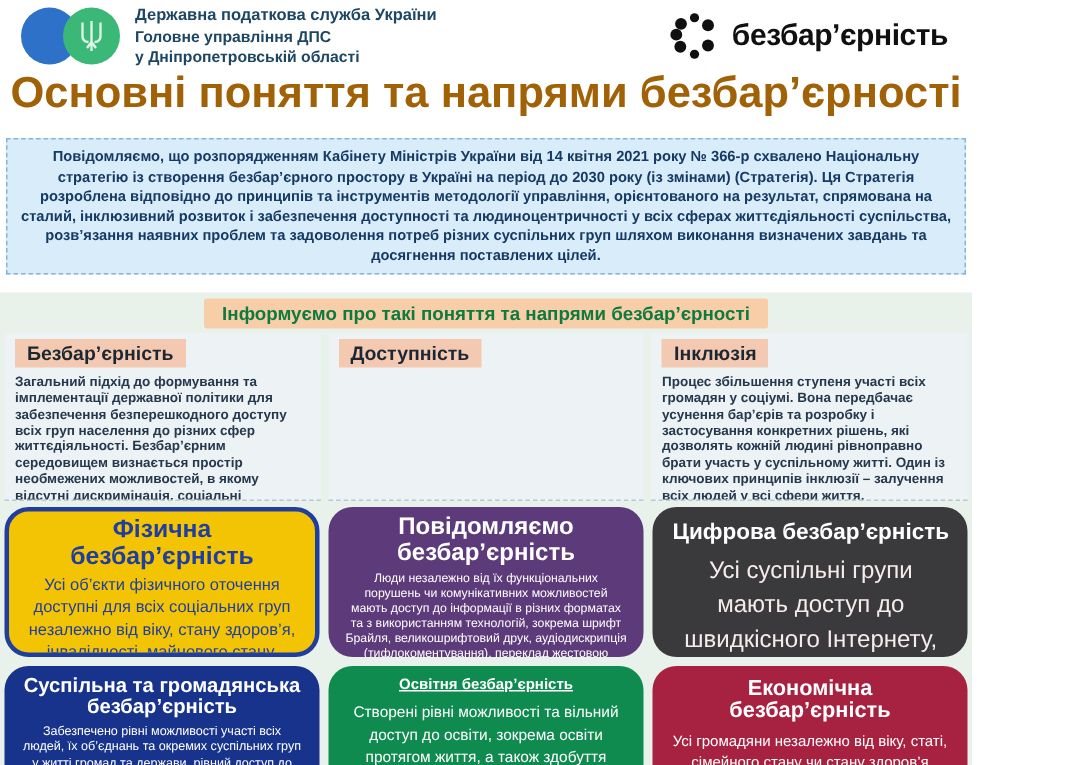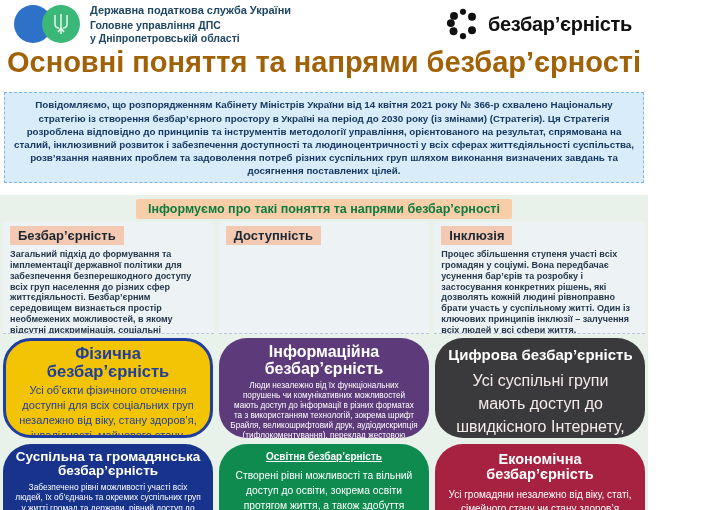--- a/index.html
+++ b/index.html
@@ -36,21 +36,21 @@
   
   .concepts { display:grid; grid-template-columns:1fr 1fr 1fr; gap:5px; height:112px; }
   .concept { background:#edf2f5; border-bottom:1px dashed #b8c7d8; padding:4px 7px; overflow:hidden; }
   .chip { display:inline-block; background:#f3c9b1; color:#1c2733; font-weight:bold;
           font-size:13px; padding:2px 8px; margin-bottom:4px; }
   .def { font-size:9px; font-weight:bold; color:#25384c; line-height:1.2; }
 
   
   .directions { display:grid; grid-template-columns:1fr 1fr 1fr; grid-template-rows:100px 108px;
                 gap:6px; margin-top:4px; }
-  .dir { border-radius:28px; padding:6px 11px 6px; overflow:hidden; }
+  .dir { border-radius:16px; padding:6px 11px 6px; overflow:hidden; }
   .dir-title { text-align:center; font-weight:bold; line-height:1.05; margin-bottom:3px; }
   .dir-text { font-weight:normal;text-align:center; }
 
   .d0 { border:3px solid #203e9e; padding-top:4px; }
   .d0 .dir-title { font-size:16.5px; }
   .d0 .dir-text  { font-size:11px; line-height:1.38; }
 
   .d1 .dir-title { font-size:16px; }
   .d1 .dir-text  { font-size:8.2px; line-height:1.22; }
 
@@ -130,21 +130,21 @@
         <div class="def">Процес збільшення ступеня участі всіх громадян у соціумі. Вона передбачає усунення бар’єрів та розробку і застосування конкретних рішень, які дозволять кожній людині рівноправно брати участь у суспільному житті. Один із ключових принципів інклюзії – залучення всіх людей у всі сфери життя.</div>
       </div>
     </div>
 
     <div class="directions">
       <div class="dir d0" style="background-color: rgb(243, 196, 3); color: rgb(32, 62, 158); border-color: rgb(32, 62, 158);">
         <div class="dir-title">Фізична безбар’єрність</div>
         <div class="dir-text">Усі об’єкти фізичного оточення доступні для всіх соціальних груп незалежно від віку, стану здоров’я, інвалідності, майнового стану, статі, місця проживання та інших ознак.</div>
       </div>
       <div class="dir d1" style="background-color: rgb(93, 59, 123); color: rgb(255, 255, 255);">
-        <div class="dir-title">Інформаційна безбар’єрність</div>
+        <div class="dir-title">Повідомляємо безбар’єрність</div>
         <div class="dir-text">Люди незалежно від їх функціональних порушень чи комунікативних можливостей мають доступ до інформації в різних форматах та з використанням технологій, зокрема шрифт Брайля, великошрифтовий друк, аудіодискрипція (тифлокоментування), переклад жестовою мовою, субтитрування, формат, придатний для зчитування програмами екранного доступу, формати простої мови, легкого читання, засоби альтернативної комунікації.</div>
       </div>
       <div class="dir d2" style="background-color: rgb(58, 57, 59); color: rgb(255, 255, 255); padding-left: 12px;">
         <div class="dir-title">Цифрова безбар’єрність</div>
         <div class="dir-text">Усі суспільні групи мають доступ до швидкісного Інтернету, публічних послуг та публічної цифрової інформації.</div>
       </div>
       <div class="dir d3" style="background-color: rgb(23, 51, 140); color: rgb(255, 255, 255);">
         <div class="dir-title">Суспільна та громадянська безбар’єрність</div>
         <div class="dir-text">Забезпечено рівні можливості участі всіх людей, їх об’єднань та окремих суспільних груп у житті громад та держави, рівний доступ до суспільно-політичного та культурного життя, сприятливе середовище для фізичного розвитку та самореалізації, а також інклюзивне середовище як передумова для участі в усіх формах суспільного життя та громадської активності.</div>
       </div>

